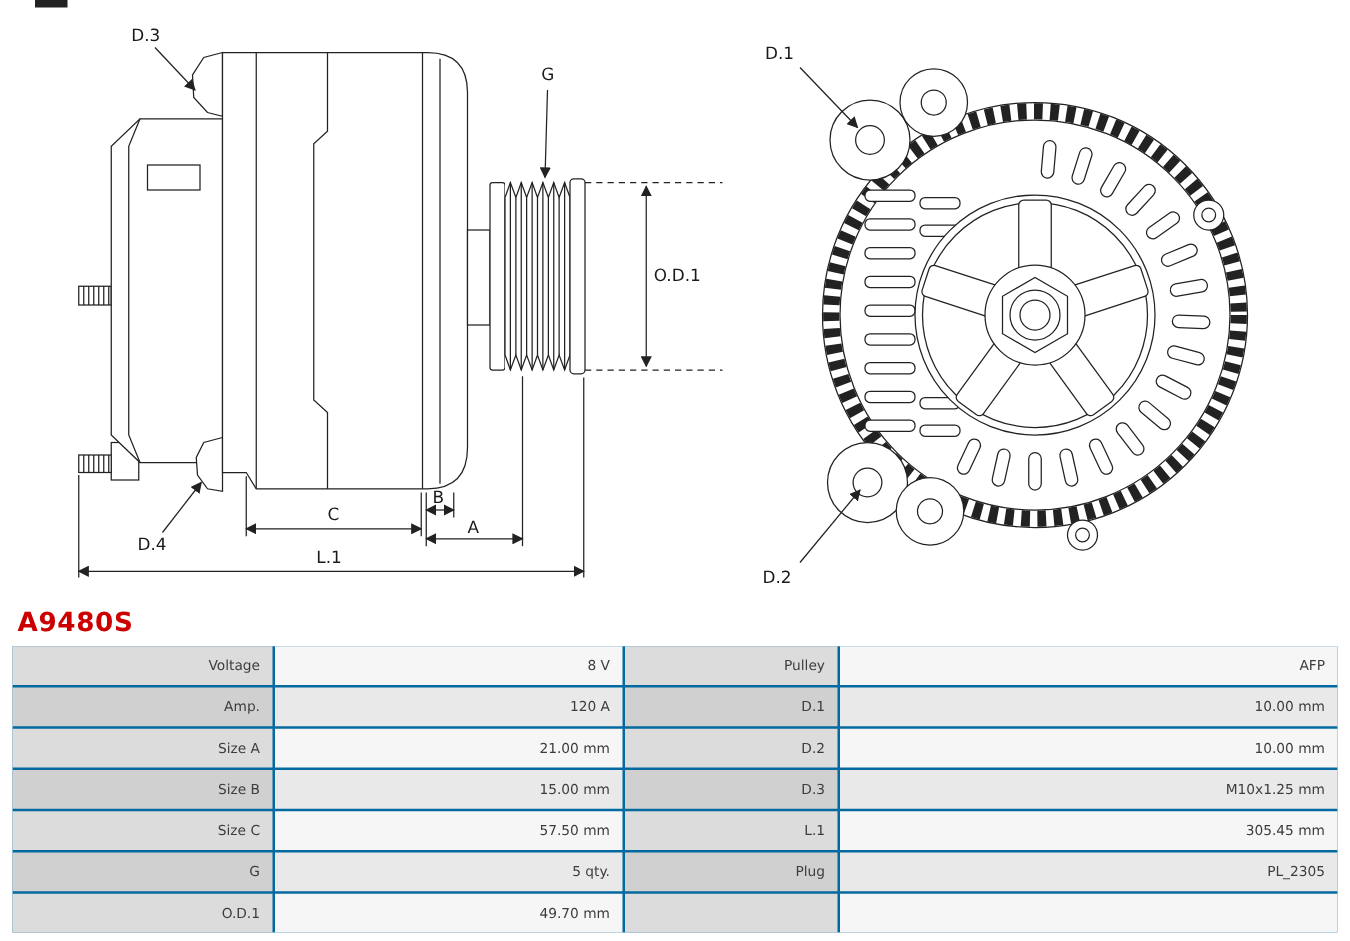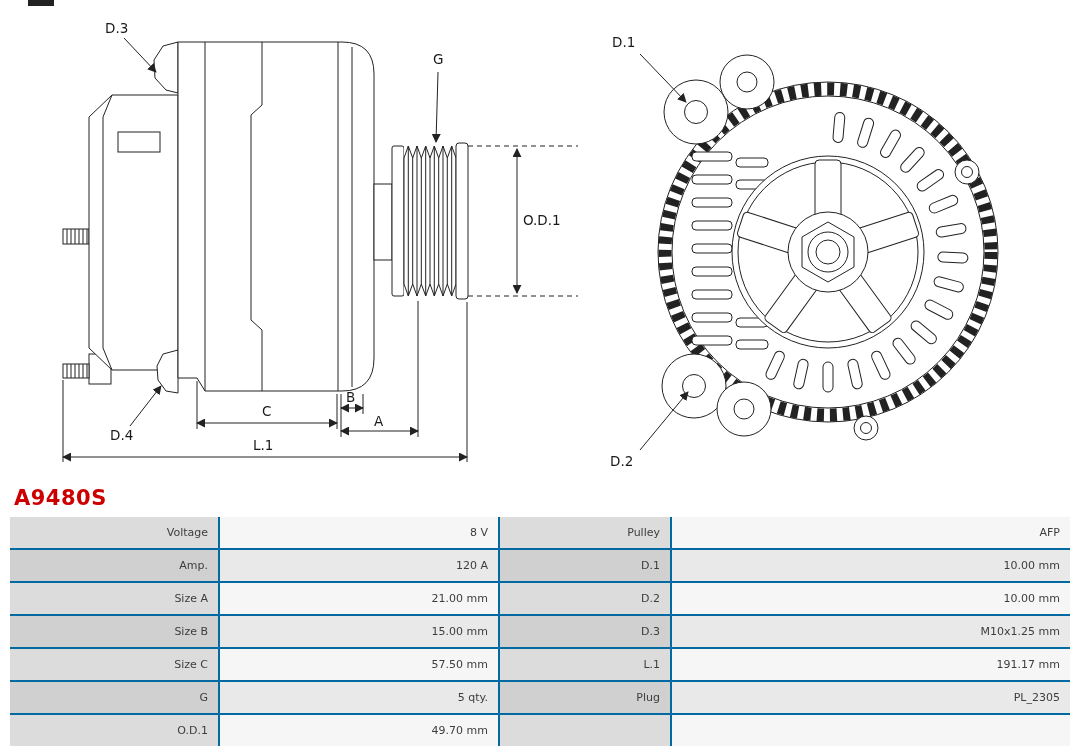--- a/index.html
+++ b/index.html
@@ -269,21 +269,21 @@
     <div class="row">
       <div class="cell lcell">Size B</div>
       <div class="cell vcell">15.00 mm</div>
       <div class="cell lcell">D.3</div>
       <div class="cell vcell">M10x1.25 mm</div>
     </div>
     <div class="row">
       <div class="cell lcell">Size C</div>
       <div class="cell vcell">57.50 mm</div>
       <div class="cell lcell">L.1</div>
-      <div class="cell vcell">191.17 mm</div>
+      <div class="cell vcell">305.45 mm</div>
     </div>
     <div class="row">
       <div class="cell lcell">G</div>
       <div class="cell vcell">5 qty.</div>
       <div class="cell lcell">Plug</div>
       <div class="cell vcell">PL_2305</div>
     </div>
     <div class="row">
       <div class="cell lcell">O.D.1</div>
       <div class="cell vcell">49.70 mm</div>

